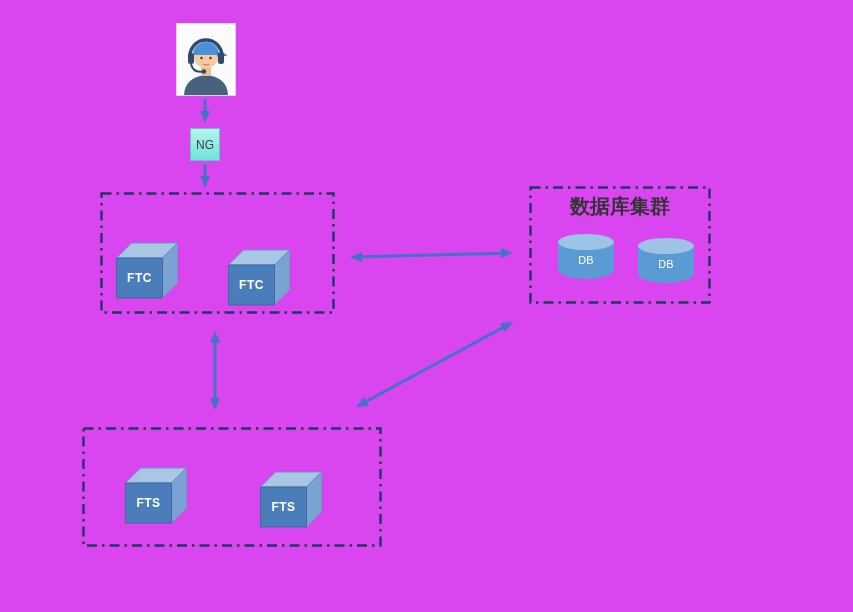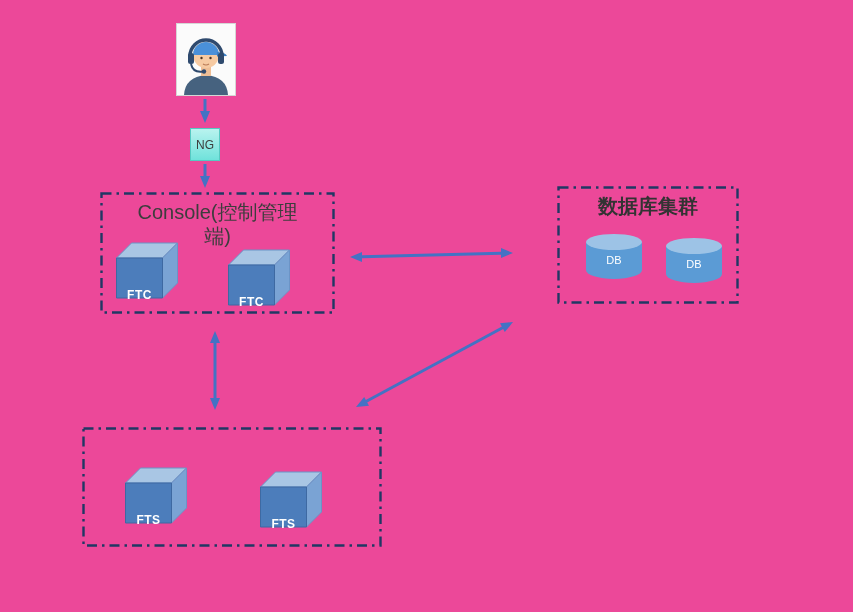--- a/index.html
+++ b/index.html
@@ -5,21 +5,21 @@
   * { margin: 0; padding: 0; box-sizing: border-box; }
   html, body { background: #ffffff; }
   body {
     width: 853px; height: 612px;
     font-family: "Liberation Sans", sans-serif;
     position: relative;
   }
   .canvas {
     position: relative;
     width: 853px; height: 612px;
-    background: #ec4899;
+    background: #d946ef;
     overflow: hidden;
   }
   .avatar {
     position: absolute; left: 176px; top: 23px;
     width: 60px; height: 73px;
     background: #fbfbfb;
     border: 1px solid #d6d6d6;
     display: flex; align-items: flex-end; justify-content: center;
     overflow: hidden;
   }
@@ -35,28 +35,28 @@
   .border-svg { position: absolute; left: 0; top: 0; width: 100%; height: 100%; }
   .box-title {
     position: relative;
     text-align: center;
     font-size: 20px;
     color: #3d3d3d;
     line-height: 1.2;
   }
   .console-box { left: 100px; top: 192px; width: 235px; height: 122px; }
   .console-title { margin: 8px auto 0; max-width: 175px; }
-  .db-box { left: 557px; top: 186px; width: 182px; height: 118px; }
+  .db-box { left: 529px; top: 186px; width: 182px; height: 118px; }
   .db-title { margin-top: 8px; font-weight: bold; color: #333333; }
   .server-box { left: 82px; top: 427px; width: 300px; height: 120px; }
   .server-title { margin-top: 7px; }
   .cube { position: absolute; width: 62px; height: 58px; }
   .cube-svg { position: absolute; left: 0; top: 0; }
   .cube-label {
-    position: absolute; left: 0; top: 33px;
+    position: absolute; left: 0; top: 16px;
     width: 47px; height: 40px;
     display: flex; align-items: center; justify-content: center;
     color: #ffffff; font-weight: bold; font-size: 12px; letter-spacing: .5px;
   }
   .cyl { position: absolute; width: 58px; height: 47px; }
   .cyl-svg { position: absolute; left: 0; top: 0; }
   .cyl-label {
     position: absolute; left: 0; top: 12px;
     width: 58px; height: 30px;
     display: flex; align-items: center; justify-content: center;
@@ -92,21 +92,20 @@
   </div>
 
   <div class="ng-node">
     <span>NG</span>
   </div>
 
   <div class="group-box console-box">
     <svg class="border-svg" viewBox="0 0 235 122" preserveAspectRatio="none">
       <rect x="1.5" y="1.5" width="232" height="119" fill="none" stroke="#203864" stroke-width="2.4" stroke-dasharray="10 5 2.5 5"></rect>
     </svg>
-    <div class="box-title console-title">Console(控制管理端)</div>
 
     <div class="cube" style="left:16px; top:50px;">
       <svg class="cube-svg" width="62" height="58" viewBox="0 0 62 58">
         <polygon points="0.5,16 15.5,1 61.5,1 46.5,16" fill="#a9c6e4" stroke="#6b94c6" stroke-width="1"></polygon>
         <polygon points="46.5,16 61.5,1 61.5,41 46.5,56" fill="#7aa3d4" stroke="#6b94c6" stroke-width="1"></polygon>
         <polygon points="0.5,16 46.5,16 46.5,56 0.5,56" fill="#4c7dbb" stroke="#3e69a2" stroke-width="1"></polygon>
       </svg>
       <span class="cube-label">FTC</span>
     </div>
 

